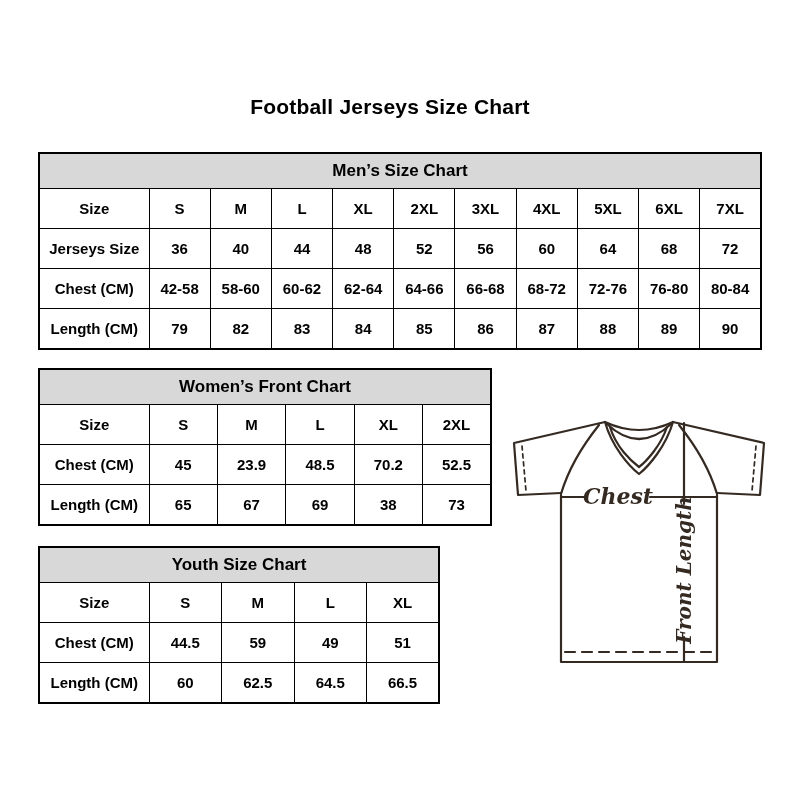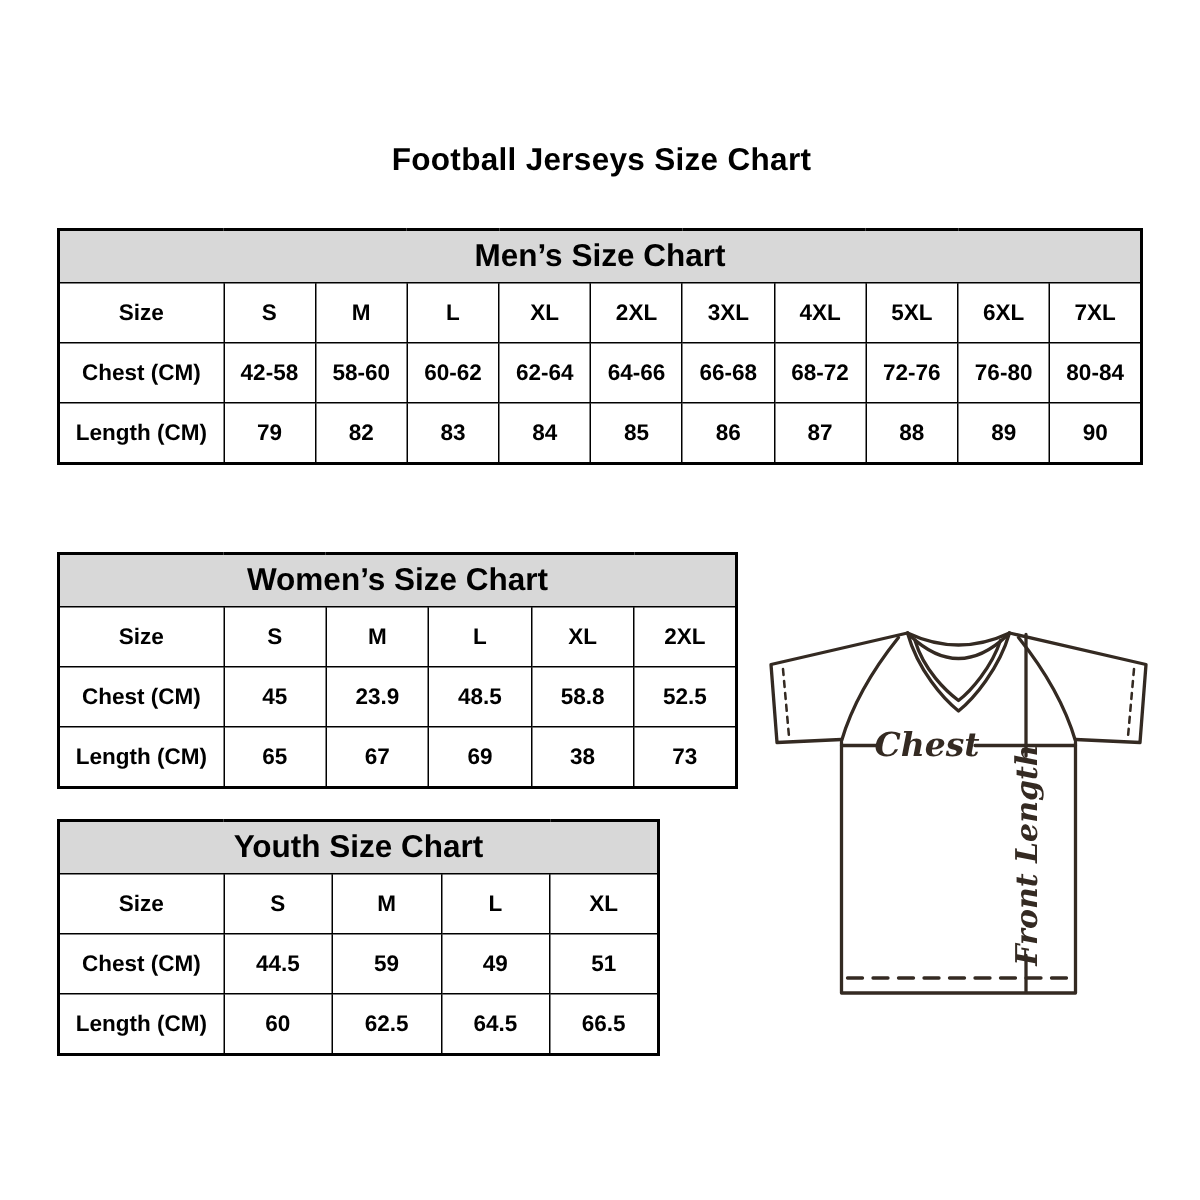--- a/index.html
+++ b/index.html
@@ -18,21 +18,20 @@
   .title {
     position: absolute;
     top: 95px;
     left: 0;
     width: 780px;
     text-align: center;
     font-size: 21px;
     font-weight: bold;
     color: #000000;
     letter-spacing: 0.2px;
-    padding-left: 11px;
   }
   table.size-table {
     position: absolute;
     border-collapse: collapse;
     table-layout: fixed;
     border: 2px solid #000000;
     background: #ffffff;
   }
   .size-table th, .size-table td {
     border: 1px solid #000000;
@@ -41,21 +40,21 @@
     font-weight: bold;
     font-size: 15px;
     color: #000000;
     padding: 0;
     height: 39px;
     overflow: hidden;
     white-space: nowrap;
   }
   .size-table th.section {
     background: #d8d8d8;
-    font-size: 21px;
+    font-size: 17px;
     height: 34px;
   }
   #mens-table   { left: 38px; top: 152px; width: 724px; }
   #womens-table { left: 38px; top: 368px; width: 454px; }
   #youth-table  { left: 38px; top: 546px; width: 402px; }
   .jersey {
     position: absolute;
     left: 505px;
     top: 400px;
     width: 272px;
@@ -102,20 +101,33 @@
           <td>L</td>
           <td>XL</td>
           <td>2XL</td>
           <td>3XL</td>
           <td>4XL</td>
           <td>5XL</td>
           <td>6XL</td>
           <td>7XL</td>
         </tr>
         <tr>
+          <th>Jerseys Size</th>
+          <td>36</td>
+          <td>40</td>
+          <td>44</td>
+          <td>48</td>
+          <td>52</td>
+          <td>56</td>
+          <td>60</td>
+          <td>64</td>
+          <td>68</td>
+          <td>72</td>
+        </tr>
+        <tr>
           <th>Chest (CM)</th>
           <td>42-58</td>
           <td>58-60</td>
           <td>60-62</td>
           <td>62-64</td>
           <td>64-66</td>
           <td>66-68</td>
           <td>68-72</td>
           <td>72-76</td>
           <td>76-80</td>
@@ -140,38 +152,38 @@
       <colgroup>
         <col style="width:110px">
         <col>
         <col>
         <col>
         <col>
         <col>
       </colgroup>
       <thead>
         <tr>
-          <th class="section" colspan="6">Women’s Size Chart</th>
+          <th class="section" colspan="6">Women’s Front Chart</th>
         </tr>
       </thead>
       <tbody>
         <tr>
           <th>Size</th>
           <td>S</td>
           <td>M</td>
           <td>L</td>
           <td>XL</td>
           <td>2XL</td>
         </tr>
         <tr>
           <th>Chest (CM)</th>
           <td>45</td>
           <td>23.9</td>
           <td>48.5</td>
-          <td>58.8</td>
+          <td>70.2</td>
           <td>52.5</td>
         </tr>
         <tr>
           <th>Length (CM)</th>
           <td>65</td>
           <td>67</td>
           <td>69</td>
           <td>38</td>
           <td>73</td>
         </tr>

